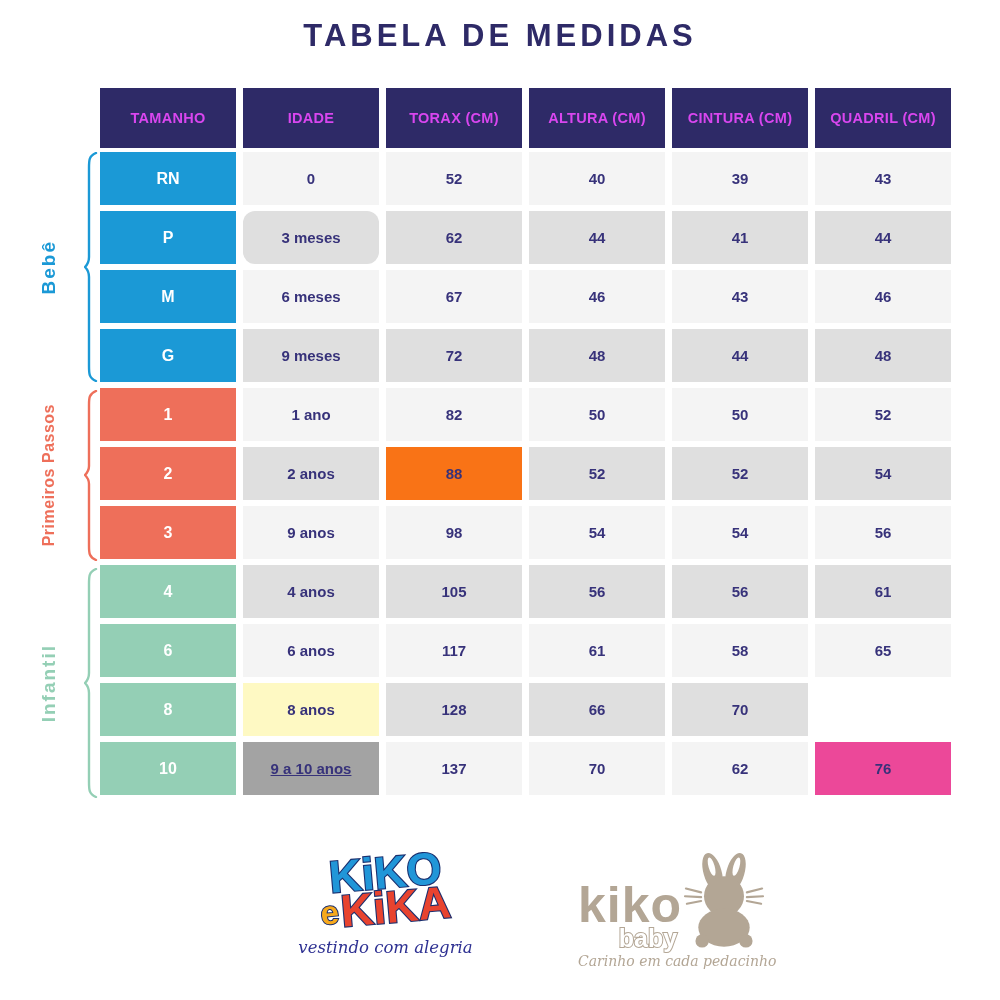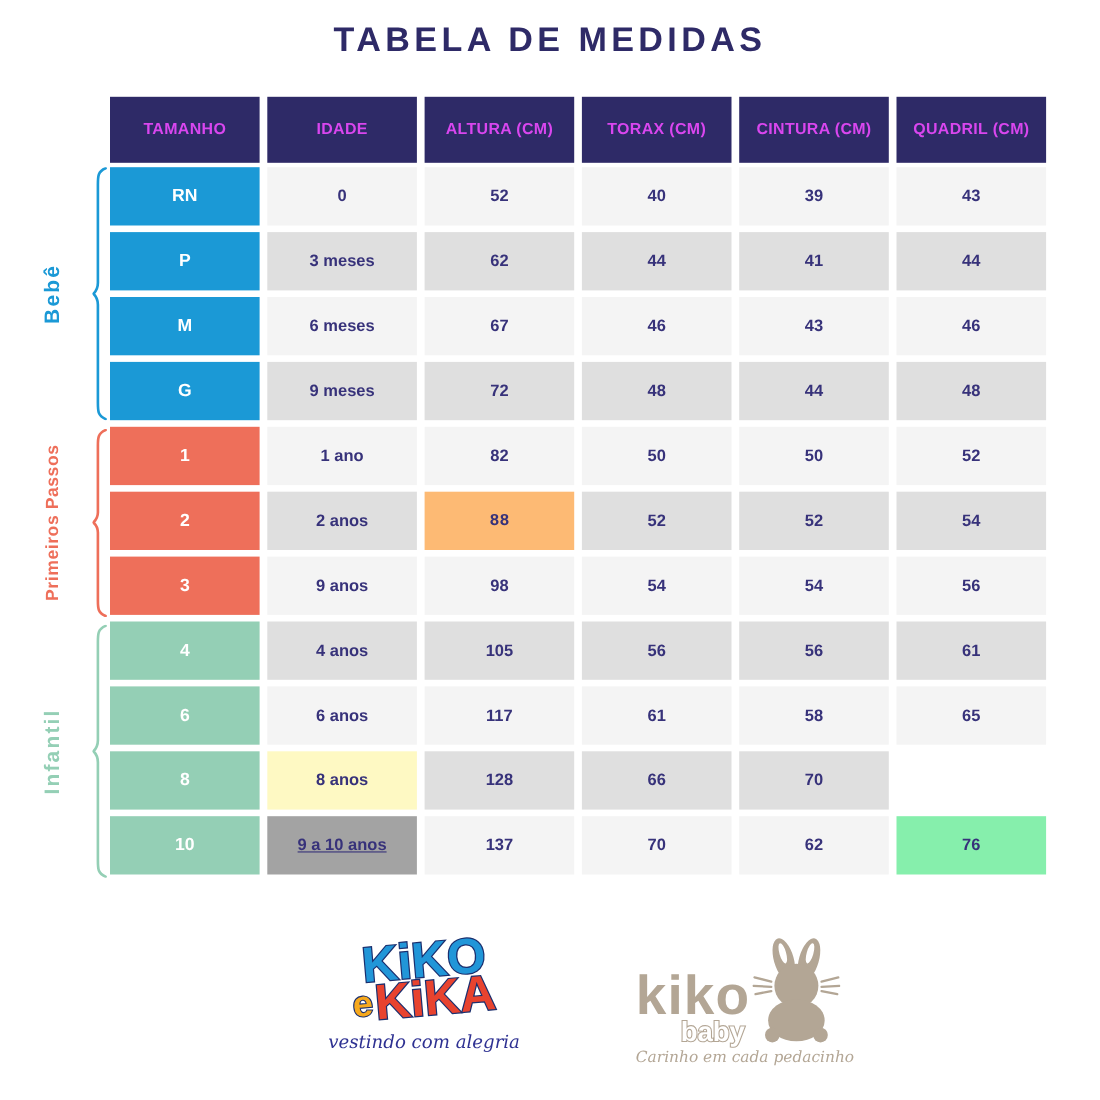--- a/index.html
+++ b/index.html
@@ -54,37 +54,37 @@
 <body>
 
 <div class="page">
 
   <h1 class="title">TABELA DE MEDIDAS</h1>
 
   <div class="table">
     <div class="row header" id="header-row">
         <div class="cell">TAMANHO</div>
         <div class="cell">IDADE</div>
+        <div class="cell">TORAX (CM)</div>
         <div class="cell">ALTURA (CM)</div>
-        <div class="cell">TORAX (CM)</div>
         <div class="cell">CINTURA (CM)</div>
         <div class="cell">QUADRIL (CM)</div>
       </div>
     <div id="rows">
         <div class="row">
           <div class="cell size-cell" style="background: rgb(27, 153, 214);">RN</div>
           <div class="cell" style="background: rgb(244, 244, 244);">0</div>
           <div class="cell" style="background: rgb(244, 244, 244);">52</div>
           <div class="cell" style="background: rgb(244, 244, 244);">40</div>
           <div class="cell" style="background: rgb(244, 244, 244);">39</div>
           <div class="cell" style="background: rgb(244, 244, 244);">43</div>
         </div>
         <div class="row">
           <div class="cell size-cell" style="background: rgb(27, 153, 214);">P</div>
-          <div class="cell" style="background: rgb(223, 223, 223);">3 meses</div>
+          <div class="cell" style="background: rgb(223, 223, 223); border-radius: 12px;">3 meses</div>
           <div class="cell" style="background: rgb(223, 223, 223);">62</div>
           <div class="cell" style="background: rgb(223, 223, 223);">44</div>
           <div class="cell" style="background: rgb(223, 223, 223);">41</div>
           <div class="cell" style="background: rgb(223, 223, 223);">44</div>
         </div>
         <div class="row">
           <div class="cell size-cell" style="background: rgb(27, 153, 214);">M</div>
           <div class="cell" style="background: rgb(244, 244, 244);">6 meses</div>
           <div class="cell" style="background: rgb(244, 244, 244);">67</div>
           <div class="cell" style="background: rgb(244, 244, 244);">46</div>
@@ -103,21 +103,21 @@
           <div class="cell size-cell" style="background: rgb(238, 111, 90);">1</div>
           <div class="cell" style="background: rgb(244, 244, 244);">1 ano</div>
           <div class="cell" style="background: rgb(244, 244, 244);">82</div>
           <div class="cell" style="background: rgb(244, 244, 244);">50</div>
           <div class="cell" style="background: rgb(244, 244, 244);">50</div>
           <div class="cell" style="background: rgb(244, 244, 244);">52</div>
         </div>
         <div class="row">
           <div class="cell size-cell" style="background: rgb(238, 111, 90);">2</div>
           <div class="cell" style="background: rgb(223, 223, 223);">2 anos</div>
-          <div class="cell" style="background: #fdba74; font-family: Liberation Mono, monospace;">88</div>
+          <div class="cell" style="background: #f97316;">88</div>
           <div class="cell" style="background: rgb(223, 223, 223);">52</div>
           <div class="cell" style="background: rgb(223, 223, 223);">52</div>
           <div class="cell" style="background: rgb(223, 223, 223);">54</div>
         </div>
         <div class="row">
           <div class="cell size-cell" style="background: rgb(238, 111, 90);">3</div>
           <div class="cell" style="background: rgb(244, 244, 244);">9 anos</div>
           <div class="cell" style="background: rgb(244, 244, 244);">98</div>
           <div class="cell" style="background: rgb(244, 244, 244);">54</div>
           <div class="cell" style="background: rgb(244, 244, 244);">54</div>
@@ -145,21 +145,21 @@
           <div class="cell" style="background: rgb(223, 223, 223);">128</div>
           <div class="cell" style="background: rgb(223, 223, 223);">66</div>
           <div class="cell" style="background: rgb(223, 223, 223);">70</div>
         </div>
         <div class="row">
           <div class="cell size-cell" style="background: rgb(148, 207, 181);">10</div>
           <div class="cell" style="background: #a3a3a3; text-decoration: underline;">9 a 10 anos</div>
           <div class="cell" style="background: rgb(244, 244, 244);">137</div>
           <div class="cell" style="background: rgb(244, 244, 244);">70</div>
           <div class="cell" style="background: rgb(244, 244, 244);">62</div>
-          <div class="cell" style="background: #86efac;">76</div>
+          <div class="cell" style="background: #ec4899;">76</div>
         </div>
       </div>
   </div>
 
   <div class="group-label" id="label-bebe" style="color: rgb(27, 153, 214);">
     <span class="vtext">Bebê</span>
   </div>
   <div class="group-label" id="label-pp" style="color: rgb(238, 111, 90);">
     <span class="vtext">Primeiros Passos</span>
   </div>

